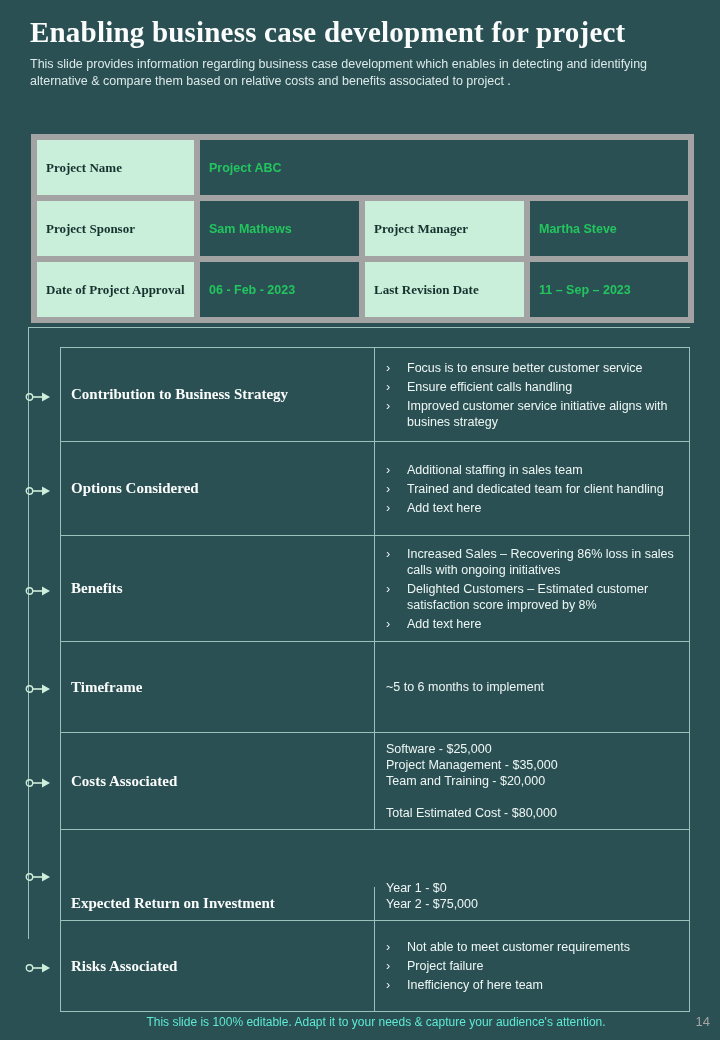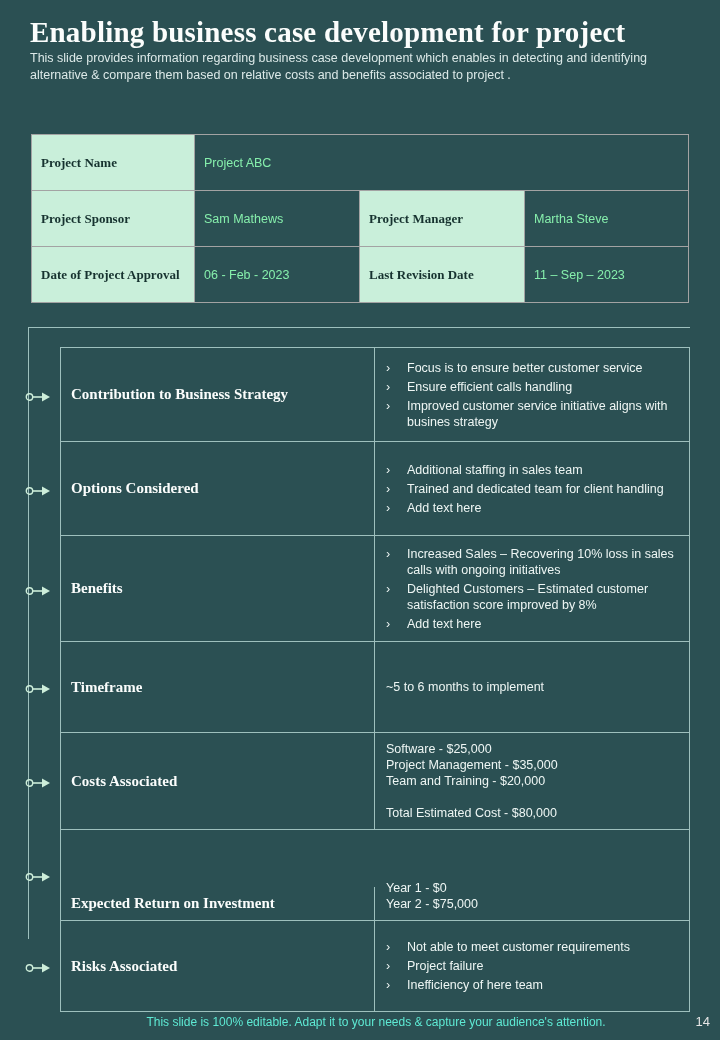--- a/index.html
+++ b/index.html
@@ -23,53 +23,54 @@
     width: 670px;
     color: #fbfdfc;
     font-family: "Liberation Serif", serif;
     font-weight: bold;
     font-size: 29px;
     letter-spacing: 0.2px;
   }
   .slide-subtitle {
     position: absolute;
     left: 30px;
-    top: 50px;
+    top: 56px;
     width: 665px;
     color: #dce9e8;
     font-size: 12.5px;
     line-height: 1.35;
   }
 
   
   .info-table {
     position: absolute;
     left: 31px;
     top: 134px;
     width: 657px;
     border: 1px solid #9ec0bd;
     border-collapse: collapse;
     table-layout: fixed;
   }
   .info-table td {
-    border: 1px solid #a3a3a3;
+    border: 6px solid #a3a3a3;
     height: 55px;
     padding: 0 0 0 9px;
     vertical-align: middle;
   }
   .info-table td.cell-label {
     background: #c9efda;
     color: #16322f;
     font-family: "Liberation Serif", serif;
     font-weight: bold;
     font-size: 13px;
   }
   .info-table td.cell-value {
-    color: #86efac;
+    color: #22c55e;
     font-size: 12.5px;
+    font-weight: bold;
   }
 
   
   .detail-wrap {
     position: absolute;
     left: 60px;
     top: 347px;
     width: 630px;
   }
   .detail-table {
@@ -147,21 +148,21 @@
     top: 1015px;
     width: 720px;
     text-align: center;
     color: #5eead4;
     font-size: 12px;
   }
   .page-number {
     position: absolute;
     right: 10px;
     top: 1014px;
-    color: #e5e5e5;
+    color: #a3a3a3;
     font-size: 13px;
   }
 </style>
 </head>
 <body>
 
 <div class="slide-title">Enabling business case development for project</div>
 <div class="slide-subtitle">This slide provides information regarding business case development which enables in detecting and identifying alternative &amp; compare them based on relative costs and benefits associated to project .</div>
 
 <table class="info-table">
@@ -242,21 +243,21 @@
       <div class="detail-row" style="min-height: 89px;">
         <span class="row-arrow"><svg width="26" height="12" viewBox="0 0 26 12">
             <circle cx="4.5" cy="6" r="3.2" fill="none" stroke="#cdeeda" stroke-width="1.4"></circle>
             <line x1="8" y1="6" x2="17" y2="6" stroke="#cdeeda" stroke-width="1.6"></line>
             <path d="M17 1.5 L25 6 L17 10.5 Z" fill="#cdeeda"></path>
           </svg></span>
         <div class="detail-label">Benefits</div>
         <div class="detail-content">
           <div class="bullet-item">
             <span class="bullet-marker">›</span>
-            <span>Increased Sales – Recovering 10% loss in sales calls with ongoing initiatives</span>
+            <span>Increased Sales – Recovering 86% loss in sales calls with ongoing initiatives</span>
           </div>
           <div class="bullet-item">
             <span class="bullet-marker">›</span>
             <span>Delighted Customers – Estimated customer satisfaction score improved by 8%</span>
           </div>
           <div class="bullet-item">
             <span class="bullet-marker">›</span>
             <span>Add text here</span>
           </div>
         </div>

